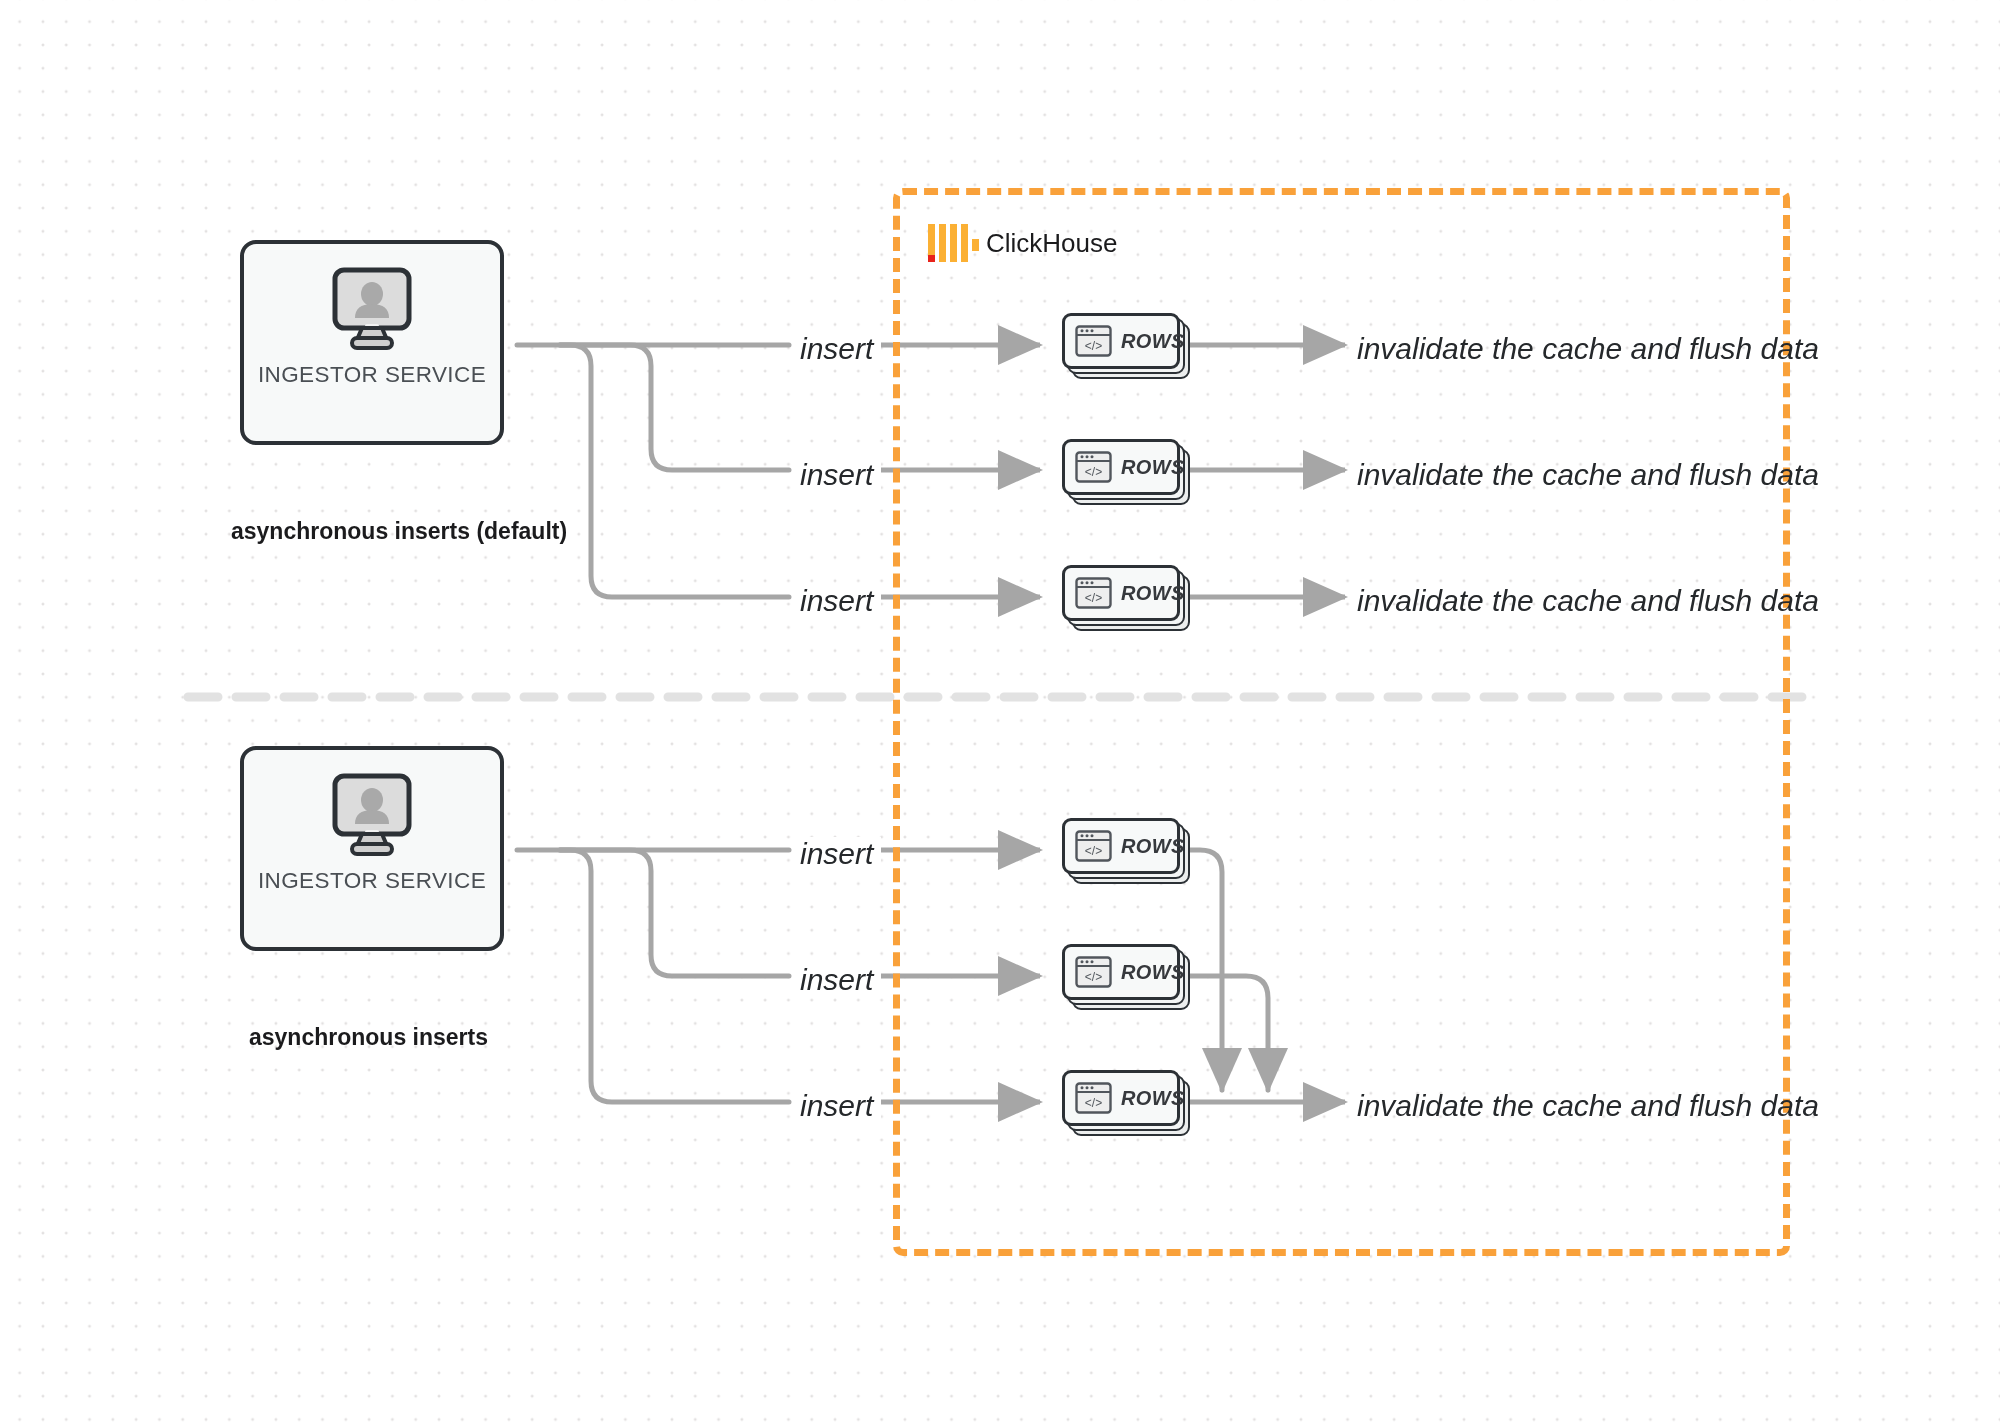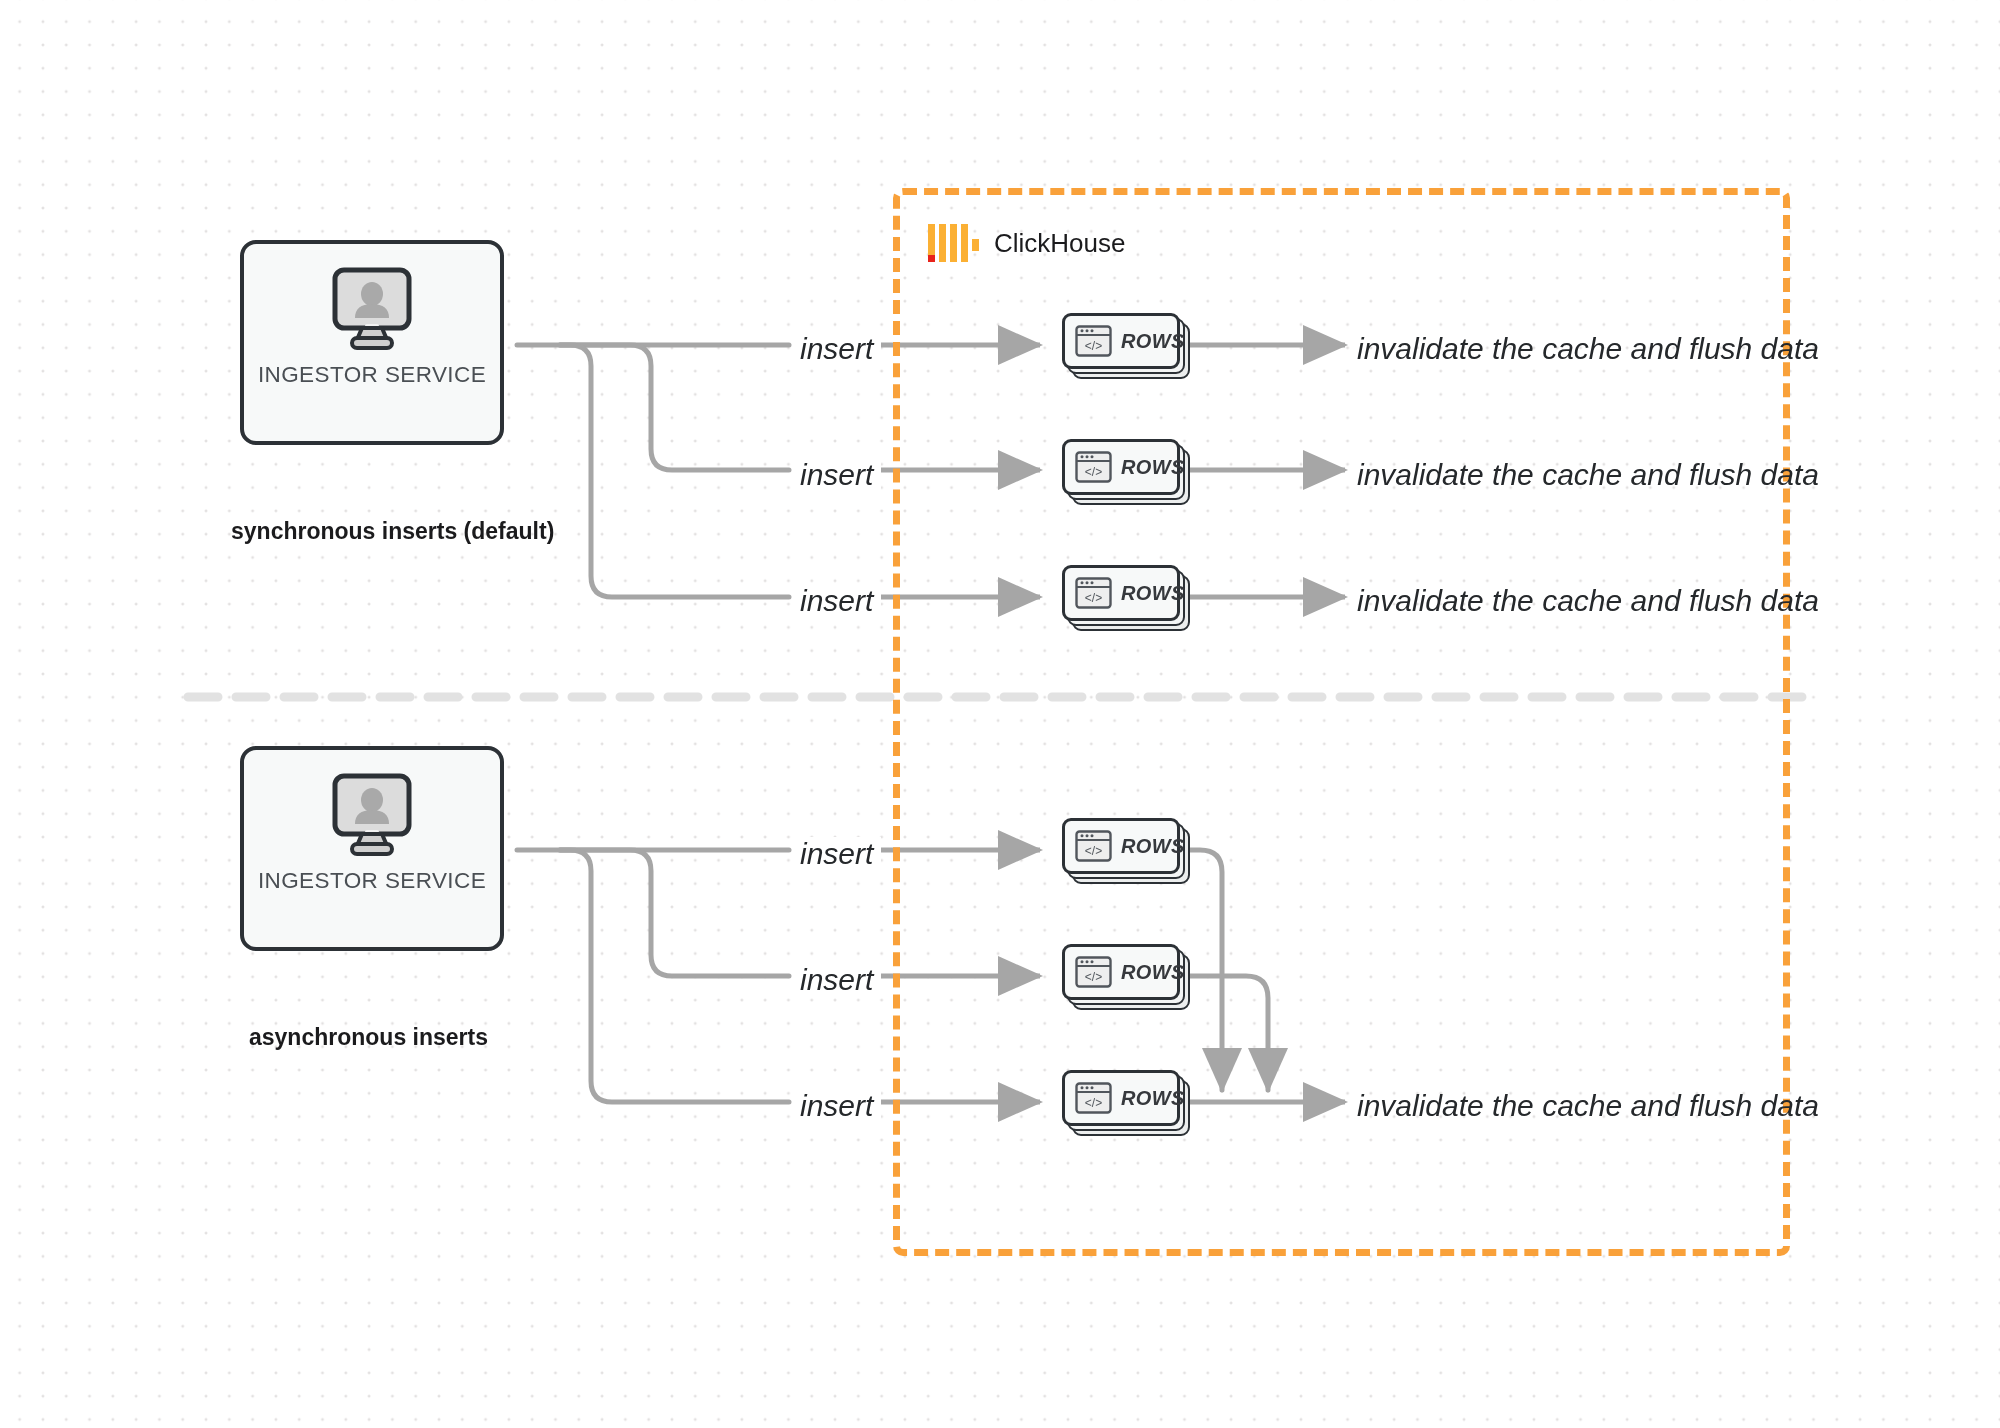--- a/index.html
+++ b/index.html
@@ -69,21 +69,21 @@
   .ch-boundary {
     position: absolute;
     box-sizing: border-box;
     border: 7px dashed #f9a13a;
     border-radius: 10px;
   }
   .ch-logo-wrap {
     position: absolute;
     display: flex;
     align-items: center;
-    gap: 20px;
+    gap: 12px;
   }
   .ch-logo {
     position: relative;
     width: 46px;
     height: 38px;
   }
   .ch-bar {
     position: absolute;
     top: 0;
     width: 7px;
@@ -246,21 +246,21 @@
       <rect x="11" y="4" width="74" height="58" rx="9" fill="#dcdcdc" stroke="#2c3136" stroke-width="5"></rect>
       <ellipse cx="48" cy="28" rx="11" ry="12" fill="#a9a9a9"></ellipse>
       <path d="M31,52 Q31,38 48,38 Q65,38 65,52 z" fill="#a9a9a9"></path>
       <rect x="41" y="58" width="14" height="4" rx="2" fill="#f2f2f2"></rect>
       <path d="M38,62 L58,62 L64,76 L32,76 z" fill="#cfcfcf" stroke="#2c3136" stroke-width="4" stroke-linejoin="round"></path>
       <rect x="28" y="72" width="40" height="10" rx="5" fill="#cfcfcf" stroke="#2c3136" stroke-width="4"></rect>
     </svg>
     <div class="ingestor-label">INGESTOR SERVICE</div>
   </div>
 
-  <div class="section-caption" style="left:231px; top:518px;">synchronous inserts (default)</div>
+  <div class="section-caption" style="left:231px; top:518px;">asynchronous inserts (default)</div>
 
   <div class="edge-label insert" style="left:792px; top:332px;">insert</div>
   <div class="edge-label insert" style="left:792px; top:458px;">insert</div>
   <div class="edge-label insert" style="left:792px; top:584px;">insert</div>
 
   <div class="rows-card" style="left:1062px; top:313px;">
     <div class="rows-stack-back"></div>
     <div class="rows-stack-mid"></div>
     <div class="rows-front">
       <svg class="code-window" viewBox="0 0 37 32">

